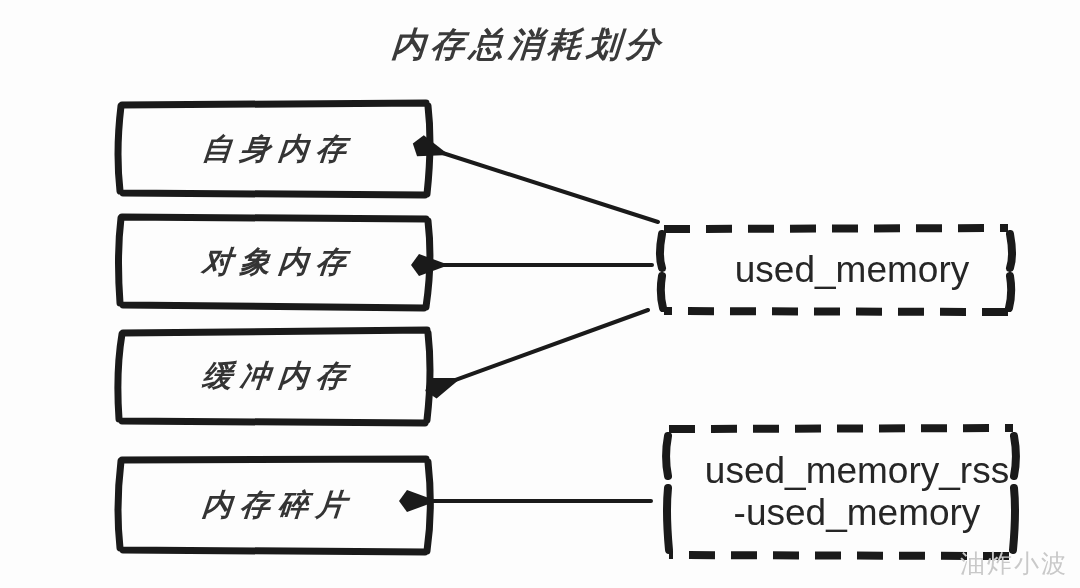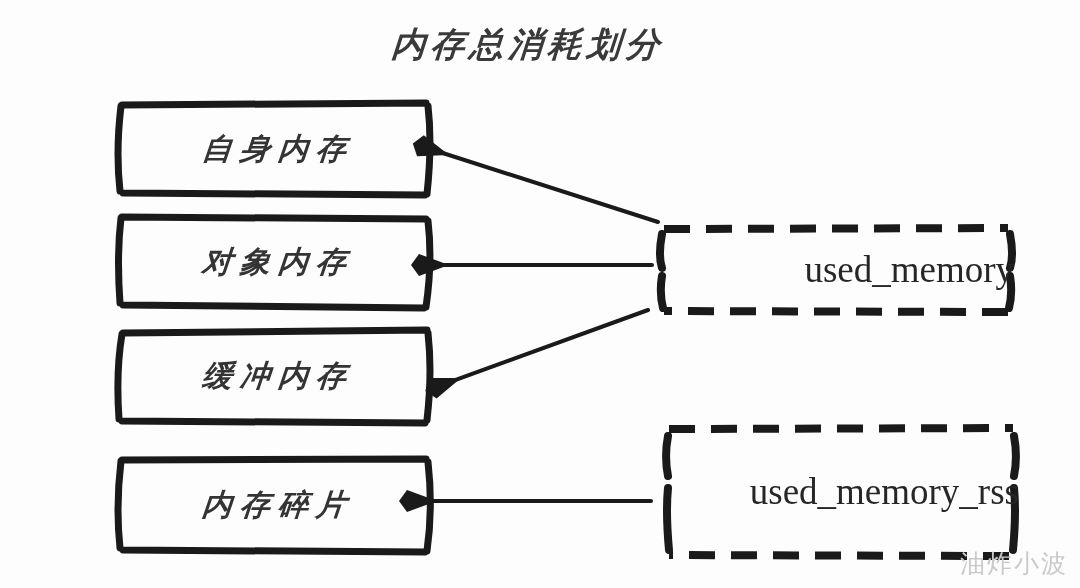--- a/index.html
+++ b/index.html
@@ -76,29 +76,29 @@
   .dashed-box .db-svg {
     position: absolute;
     left: 0;
     top: 0;
     width: 100%;
     height: 100%;
     overflow: visible;
   }
   .dashed-box .db-label {
     position: absolute;
-    left: 0;
+    left: 16px;
     top: 0;
     width: 100%;
     height: 100%;
     display: flex;
     flex-direction: column;
-    align-items: flex-end;
+    align-items: center;
     justify-content: center;
-    font-family: Liberation Serif, serif;
+    font-family: Liberation Sans, sans-serif;
     font-size: 37px;
     color: #262626;
     line-height: 1.20;
     white-space: nowrap;
   }
   .dashed-box .db-label .line2 {
     margin-top: -2px;
   }
 
   
@@ -174,20 +174,21 @@
 
   <div class="dashed-box" id="dbox1" style="left: 655px; top: 424px; width: 356px; height: 136px; margin-left: 8px;">
     <svg class="db-svg" viewBox="0 0 356 136" preserveAspectRatio="none">
       <path d="M6,5 L350,4" fill="none" stroke="#1a1a1a" stroke-width="8" stroke-linecap="butt" stroke-dasharray="26 16"></path>
       <path d="M346,132 L6,131" fill="none" stroke="#1a1a1a" stroke-width="8" stroke-linecap="butt" stroke-dasharray="26 16"></path>
       <path d="M5,12 C2,28 3,42 5,52 M5,64 C3,84 4,104 6,126" fill="none" stroke="#1a1a1a" stroke-width="8" stroke-linecap="round"></path>
       <path d="M351,12 C354,28 353,42 351,52 M351,64 C353,84 352,104 350,126" fill="none" stroke="#1a1a1a" stroke-width="8" stroke-linecap="round"></path>
     </svg>
     <div class="db-label">
       <span class="line1">used_memory_rss</span>
+      <span class="line2">-used_memory</span>
     </div>
   </div>
 
   <svg id="arrow-layer" viewBox="0 0 1080 588">
     <g id="arrows-group">
         <line x1="658" y1="222" x2="418.5275101350132" y2="145.23130707677456" stroke="#1a1a1a" stroke-width="4" stroke-linecap="round"></line>
         <polygon points="449,155 423.7900289439336,135.3669319933869 412.81391828532816,143.39967715366978 417.0740525592161,156.31676877556538" fill="#1a1a1a"></polygon>
         <line x1="652" y1="265" x2="417" y2="265" stroke="#1a1a1a" stroke-width="4" stroke-linecap="round"></line>
         <polygon points="449,265 419,254 411,265 419,276" fill="#1a1a1a"></polygon>
         <line x1="648" y1="310" x2="430.92661044837007" y2="388.93577801877456" stroke="#1a1a1a" stroke-width="4" stroke-linecap="round"></line>

